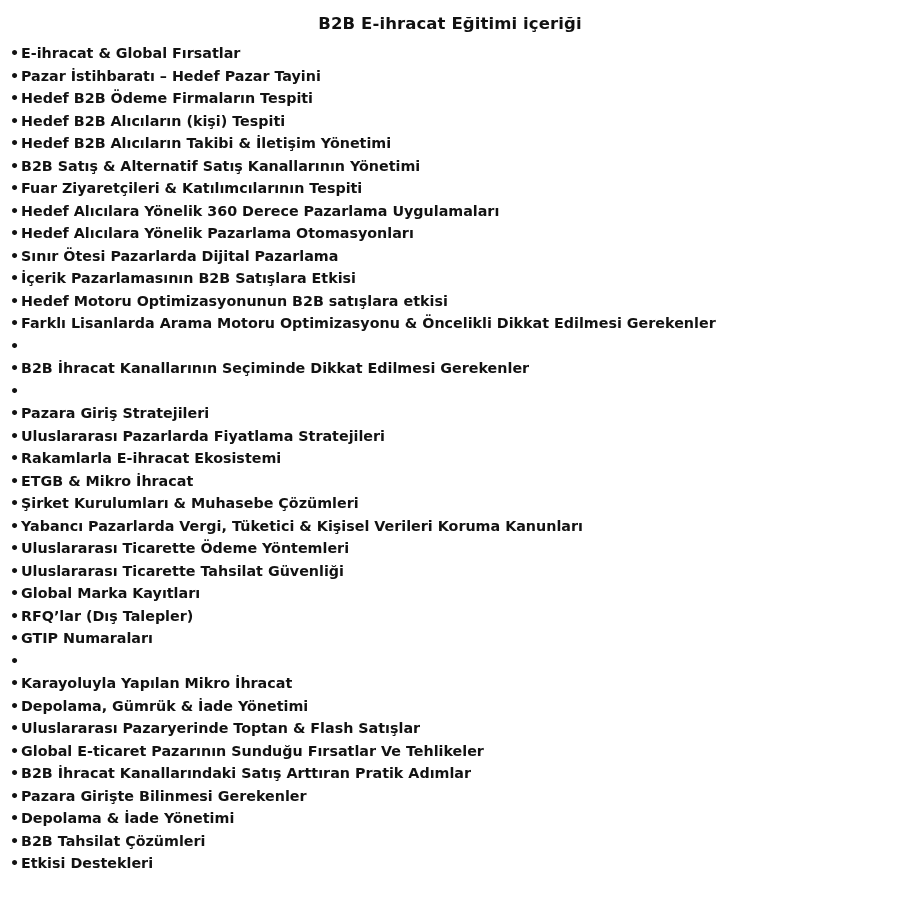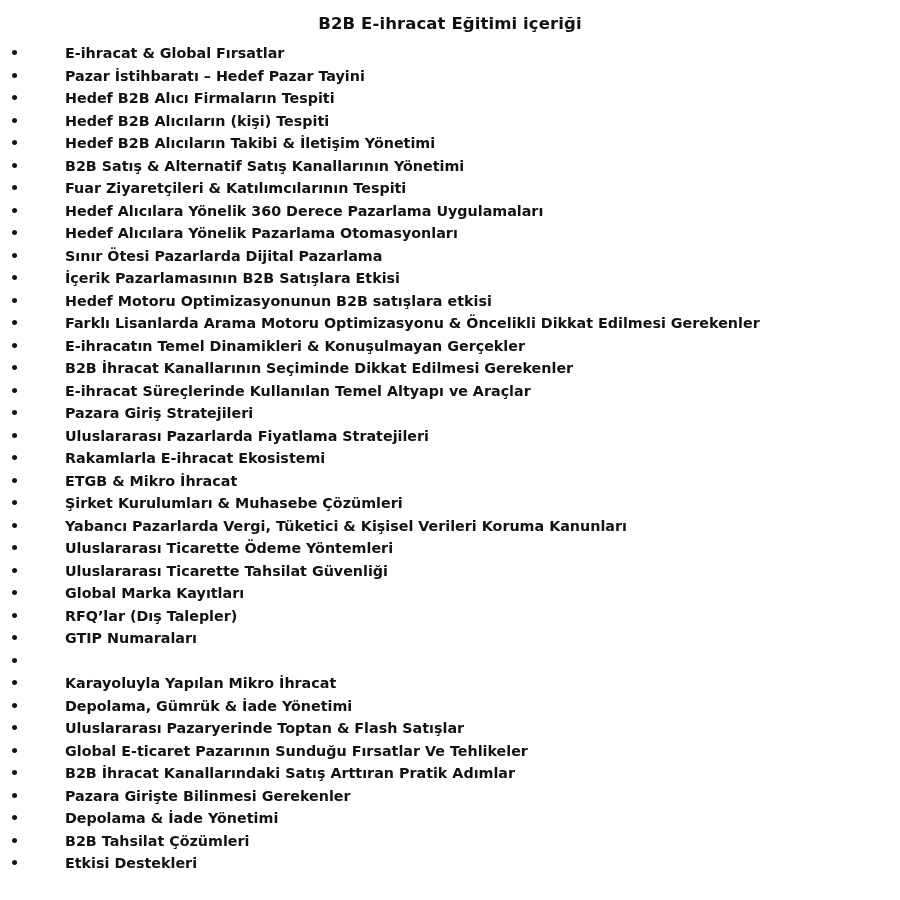--- a/index.html
+++ b/index.html
@@ -49,40 +49,39 @@
   .bullet-marker {
     display: inline-block;
     width: 11px;
     flex: 0 0 11px;
     font-size: 14.3px;
     font-weight: bold;
     color: #121212;
   }
   .bullet-text {
     display: inline-block;
-    margin-left: 44px;
   }
 </style>
 </head>
 <body>
 
 <div class="page">
   <div class="doc-title">B2B E-ihracat Eğitimi içeriği</div>
   <ul class="bullet-list">
       <li class="bullet-item">
         <span class="bullet-marker">•</span>
         <span class="bullet-text">E-ihracat &amp; Global Fırsatlar</span>
       </li>
       <li class="bullet-item">
         <span class="bullet-marker">•</span>
         <span class="bullet-text">Pazar İstihbaratı – Hedef Pazar Tayini</span>
       </li>
       <li class="bullet-item">
         <span class="bullet-marker">•</span>
-        <span class="bullet-text">Hedef B2B Alıcı Firmaların Tespiti</span>
+        <span class="bullet-text">Hedef B2B Ödeme Firmaların Tespiti</span>
       </li>
       <li class="bullet-item">
         <span class="bullet-marker">•</span>
         <span class="bullet-text">Hedef B2B Alıcıların (kişi) Tespiti</span>
       </li>
       <li class="bullet-item">
         <span class="bullet-marker">•</span>
         <span class="bullet-text">Hedef B2B Alıcıların Takibi &amp; İletişim Yönetimi</span>
       </li>
       <li class="bullet-item">
@@ -112,29 +111,27 @@
       <li class="bullet-item">
         <span class="bullet-marker">•</span>
         <span class="bullet-text">Hedef Motoru Optimizasyonunun B2B satışlara etkisi</span>
       </li>
       <li class="bullet-item">
         <span class="bullet-marker">•</span>
         <span class="bullet-text">Farklı Lisanlarda Arama Motoru Optimizasyonu &amp; Öncelikli Dikkat Edilmesi Gerekenler</span>
       </li>
       <li class="bullet-item">
         <span class="bullet-marker">•</span>
-        <span class="bullet-text">E-ihracatın Temel Dinamikleri &amp; Konuşulmayan Gerçekler</span>
       </li>
       <li class="bullet-item">
         <span class="bullet-marker">•</span>
         <span class="bullet-text">B2B İhracat Kanallarının Seçiminde Dikkat Edilmesi Gerekenler</span>
       </li>
       <li class="bullet-item">
         <span class="bullet-marker">•</span>
-        <span class="bullet-text">E-ihracat Süreçlerinde Kullanılan Temel Altyapı ve Araçlar</span>
       </li>
       <li class="bullet-item">
         <span class="bullet-marker">•</span>
         <span class="bullet-text">Pazara Giriş Stratejileri</span>
       </li>
       <li class="bullet-item">
         <span class="bullet-marker">•</span>
         <span class="bullet-text">Uluslararası Pazarlarda Fiyatlama Stratejileri</span>
       </li>
       <li class="bullet-item">

